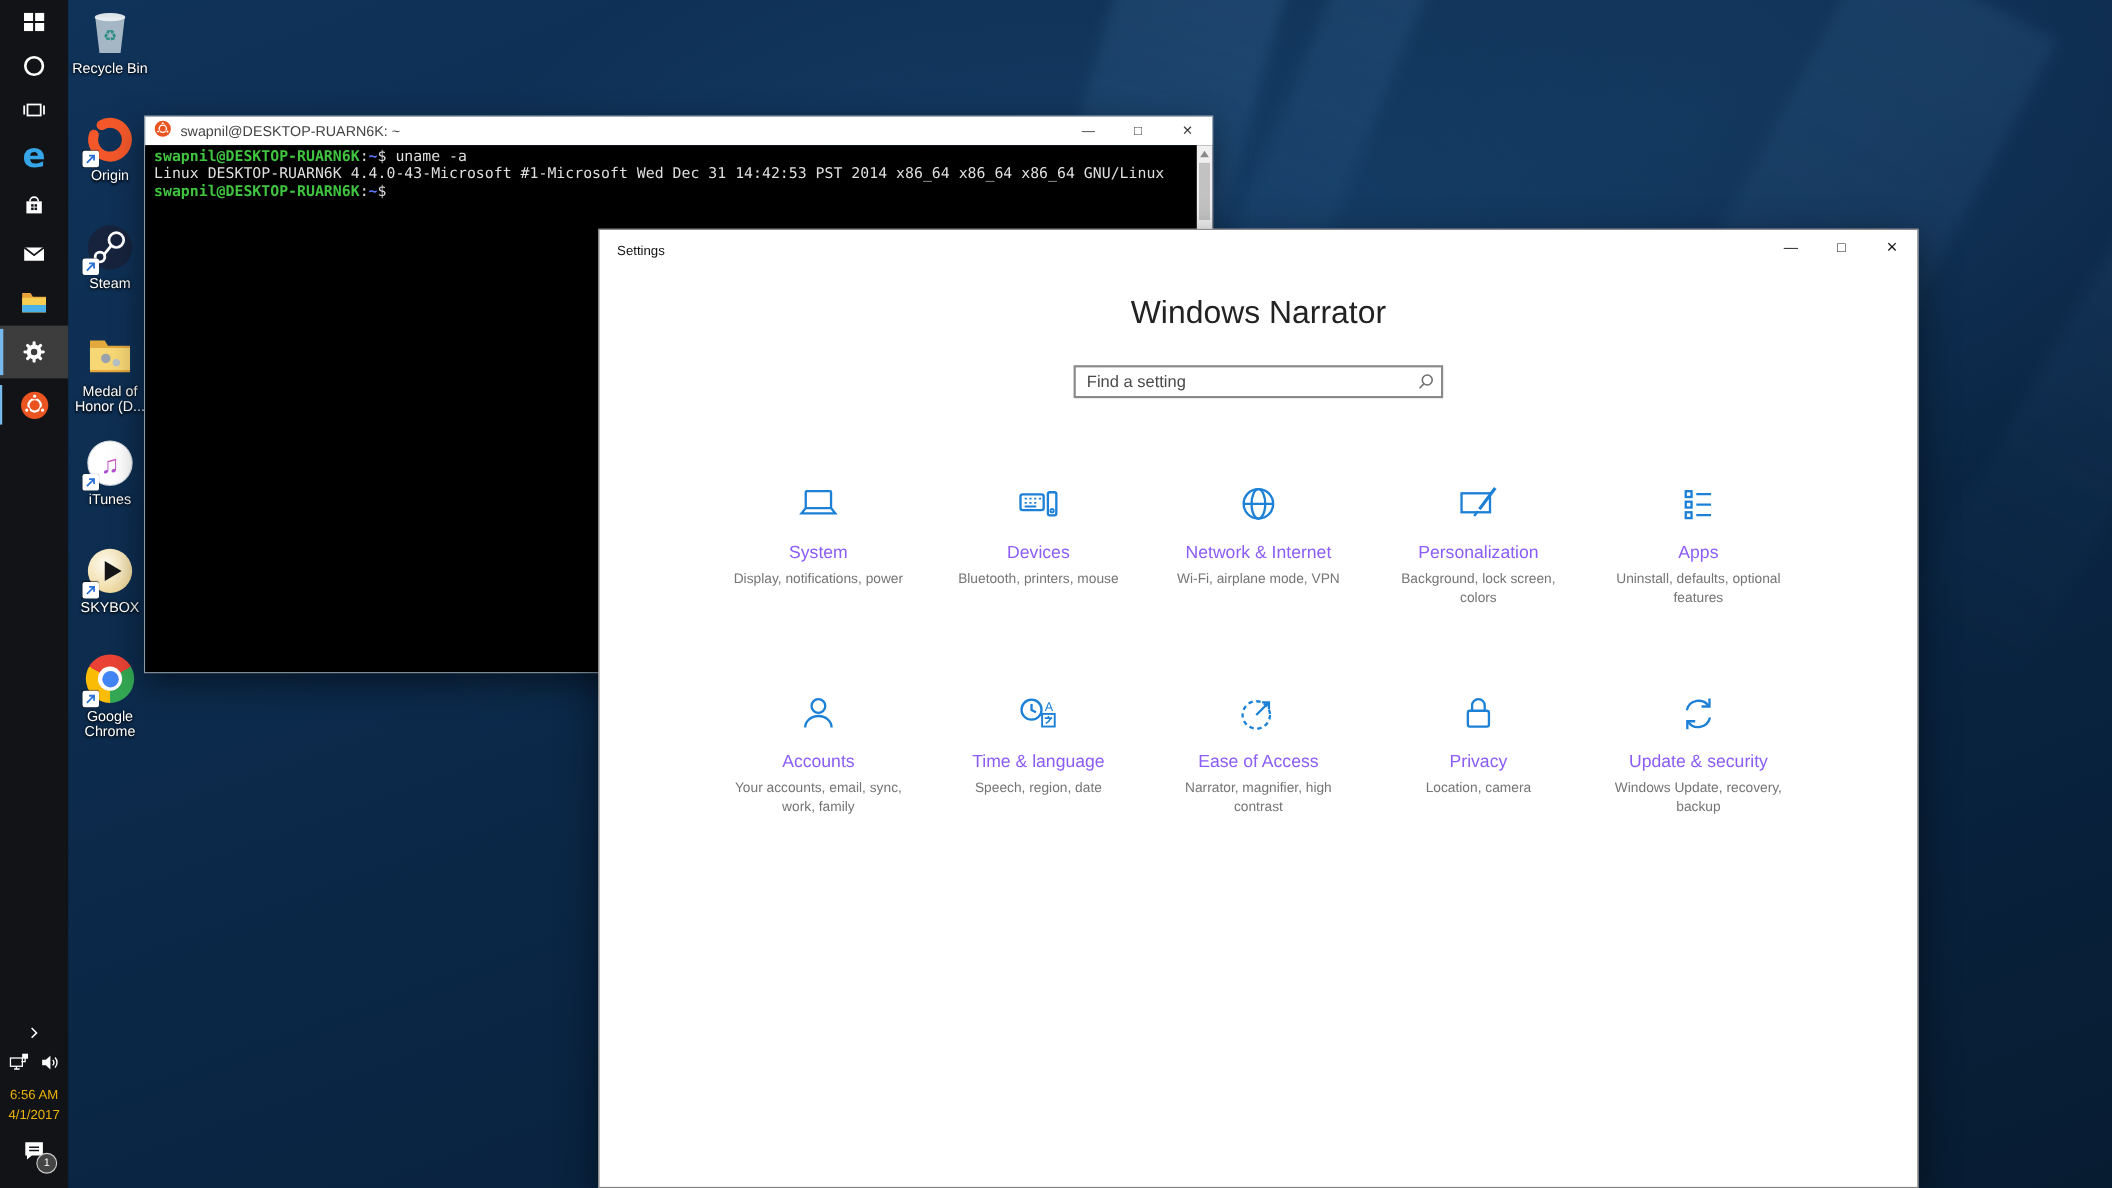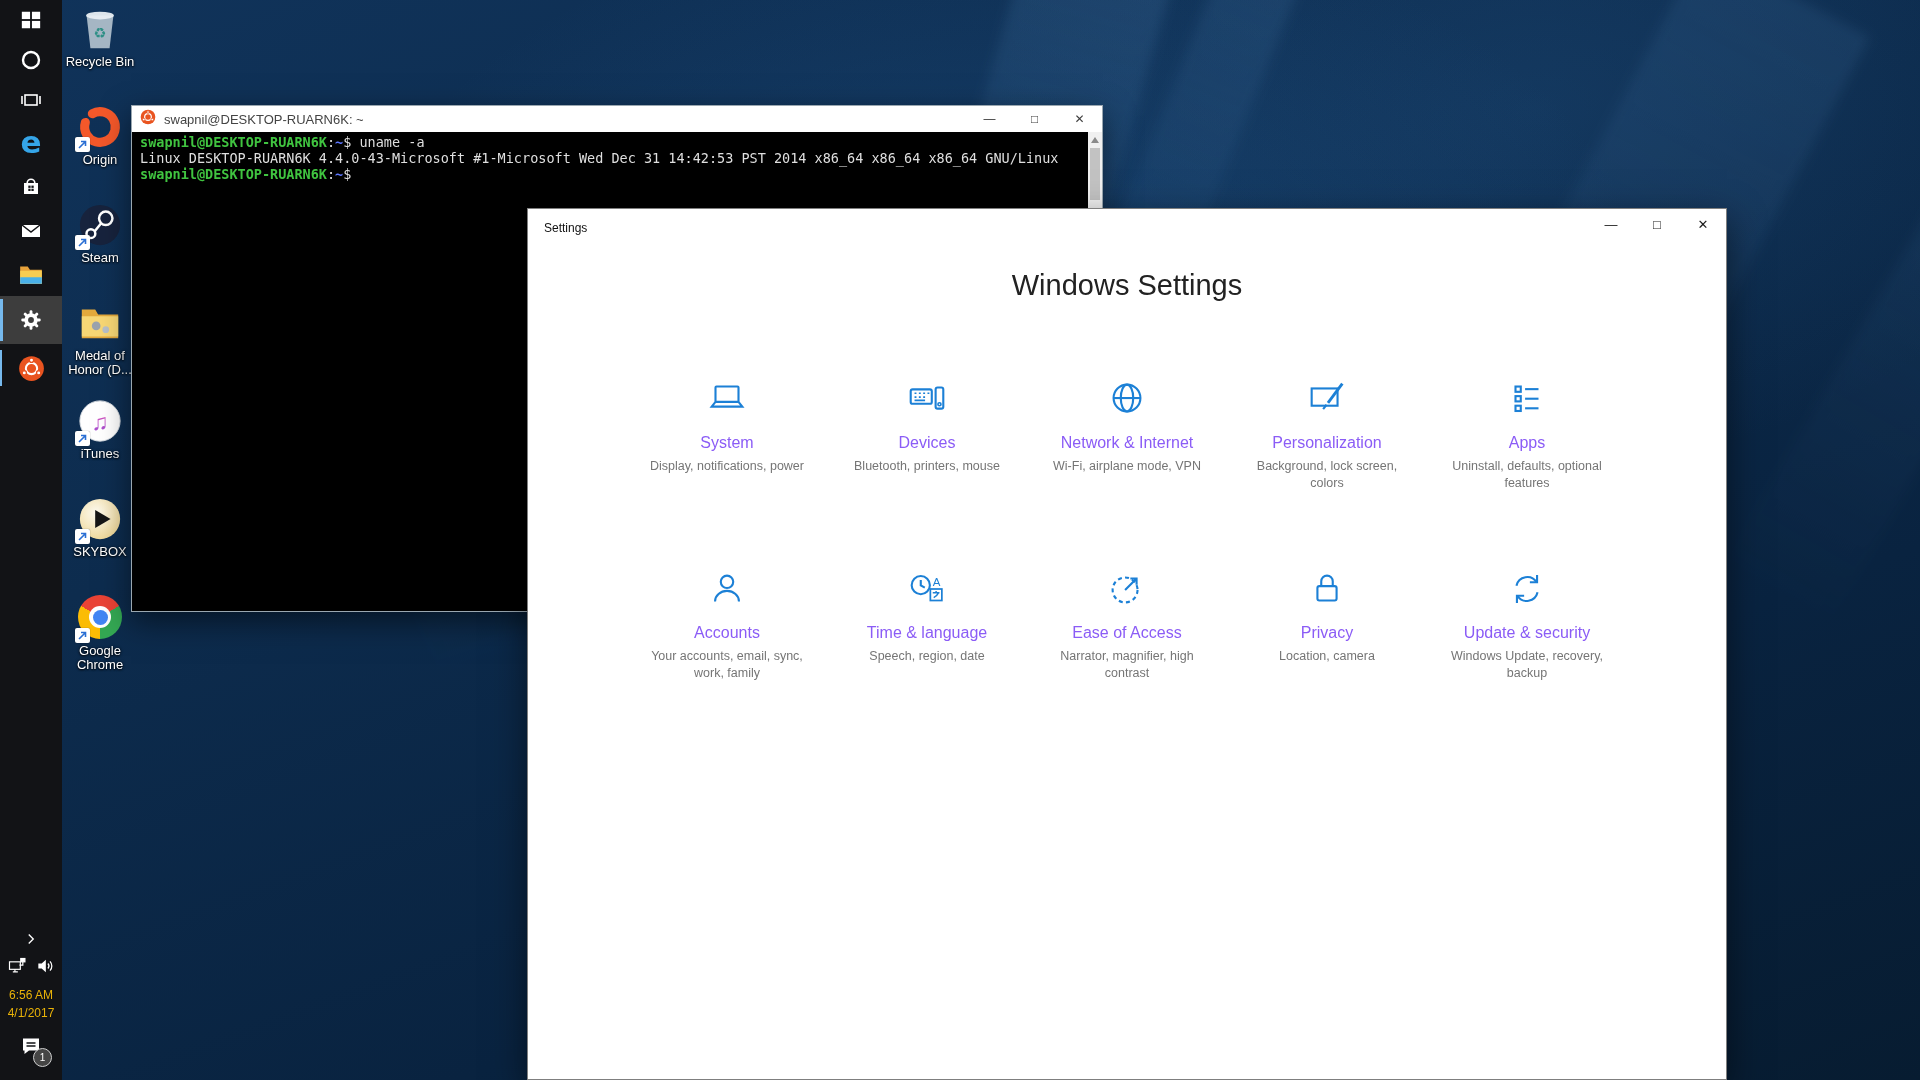--- a/index.html
+++ b/index.html
@@ -62,21 +62,21 @@
   .p-user{color:#40c440;font-weight:bold;}
   .p-colon{color:#dfdfdf;}
   .p-path{color:#5d77ff;font-weight:bold;}
   #term-scroll{position:absolute;right:0;top:0;width:14px;height:100%;background:#f0f0f0;}
   #term-thumb{position:absolute;left:2px;top:16px;width:10px;height:52px;background:#c2c2c2;}
   .scr-arrow{position:absolute;left:3px;width:0;height:0;border-left:4px solid transparent;border-right:4px solid transparent;}
   .scr-up{top:5px;border-bottom:6px solid #8a8a8a;}
   .scr-down{bottom:5px;border-top:6px solid #8a8a8a;}
 
   
-  #settings{position:absolute;left:527px;top:208px;width:1200px;height:872px;background:#fff;z-index:20;
+  #settings{position:absolute;left:544px;top:208px;width:1200px;height:872px;background:#fff;z-index:20;
       border:1px solid #7f7f7f;box-shadow:0 12px 34px rgba(0,0,0,.5);box-sizing:border-box;}
   #set-titlebar{height:38px;position:relative;display:flex;align-items:center;}
   #set-title{font-size:12px;color:#111;margin-left:16px;flex:1;}
   #set-titlebar .capbtns{position:absolute;right:0;top:0;height:30px;}
   #set-titlebar .capbtn{color:#1a1a1a;font-size:13px;width:46px;}
   #set-heading{text-align:center;font-size:29px;font-weight:300;color:#222;margin-top:22px;}
   #search-wrap{position:relative;width:336px;margin:30px auto 0;}
   #search-input{width:100%;height:30px;box-sizing:border-box;border:2px solid #8a8a8a;background:#fff;
       font-family:"Liberation Sans",sans-serif;font-size:15px;color:#222;padding:0 32px 0 10px;outline:none;}
   #search-input::placeholder{color:#4a4a4a;opacity:1;}
@@ -235,22 +235,31 @@
 <div id="settings">
   <div id="set-titlebar">
     <span id="set-title">Settings</span>
     <span class="capbtns">
       <span class="capbtn">—</span>
       <span class="capbtn">□</span>
       <span class="capbtn">✕</span>
     </span>
   </div>
 
-  <div id="set-heading">Windows Settings</div>
-
+  <div id="set-heading">Windows Narrator</div>
+
+  <div id="search-wrap">
+    <input id="search-input" type="text" placeholder="Find a setting" style="">
+    <span id="search-mag">
+      <svg width="16" height="16" viewBox="0 0 16 16" fill="none" stroke="#6e6e6e" stroke-width="1.4">
+        <circle cx="9.5" cy="6.5" r="4.5"></circle>
+          <path d="M6.2 10.2 L2.5 13.9"></path>
+      </svg>
+    </span>
+  </div>
 
   <div id="cat-grid">
 
     <div class="tile">
       <svg class="cat-ic" width="46" height="46" viewBox="0 0 48 48" fill="none" stroke="#1c80d6" stroke-width="2.2">
         <rect x="12" y="11" width="24" height="16" rx="1"></rect>
           <path d="M12 27 L8 32 H40 L36 27"></path>
       </svg>
       <div class="t-label">System</div>
       <div class="t-desc">Display, notifications, power</div>

